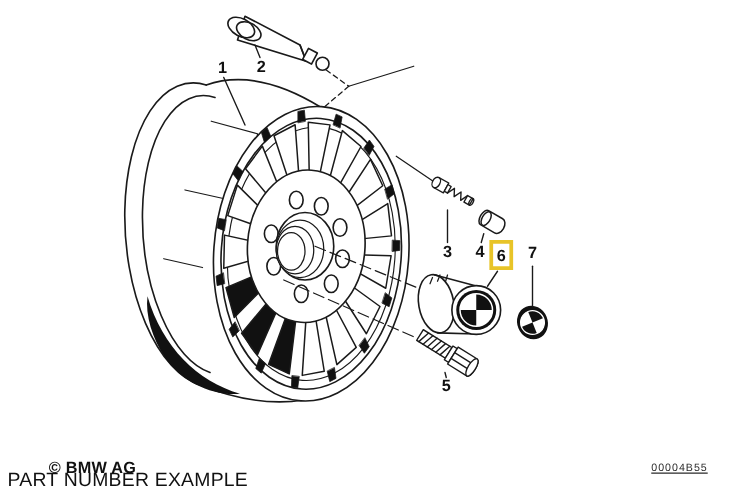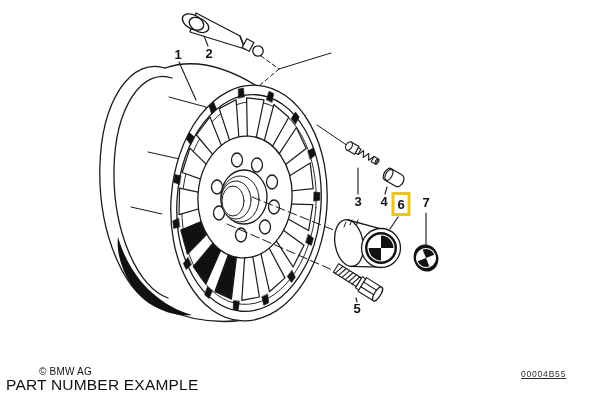--- a/index.html
+++ b/index.html
@@ -17,21 +17,21 @@
     position:absolute;left:401px;top:204px;transform:translate(-50%,-50%);
     width:13px;height:18px;border:3px solid #E8C428;background:#fff;
     display:flex;align-items:center;justify-content:center;cursor:pointer;
   }
   .highlight-box .callout-inner{
     font-family:"Liberation Sans",sans-serif;font-weight:bold;font-size:13px;color:#111;line-height:1;
   }
   .co-1{left:178px;top:54px}.co-2{left:209px;top:53px}.co-3{left:358px;top:201px}
   .co-4{left:384px;top:201px}.co-5{left:357px;top:308px}.co-7{left:426px;top:202px}
   .copyright{
-    position:absolute;left:39px;top:366px;font-size:10px;font-weight:normal;
+    position:absolute;left:39px;top:366px;font-size:13px;font-weight:bold;
     letter-spacing:.2px;color:#111;
   }
   .caption{
     position:absolute;left:6px;top:376px;font-size:15.5px;font-weight:400;
     letter-spacing:.2px;color:#111;
   }
   .docnum{
     position:absolute;left:521px;top:369px;font-size:8.5px;color:#2a2a2a;
     letter-spacing:.8px;
     text-decoration:underline;

